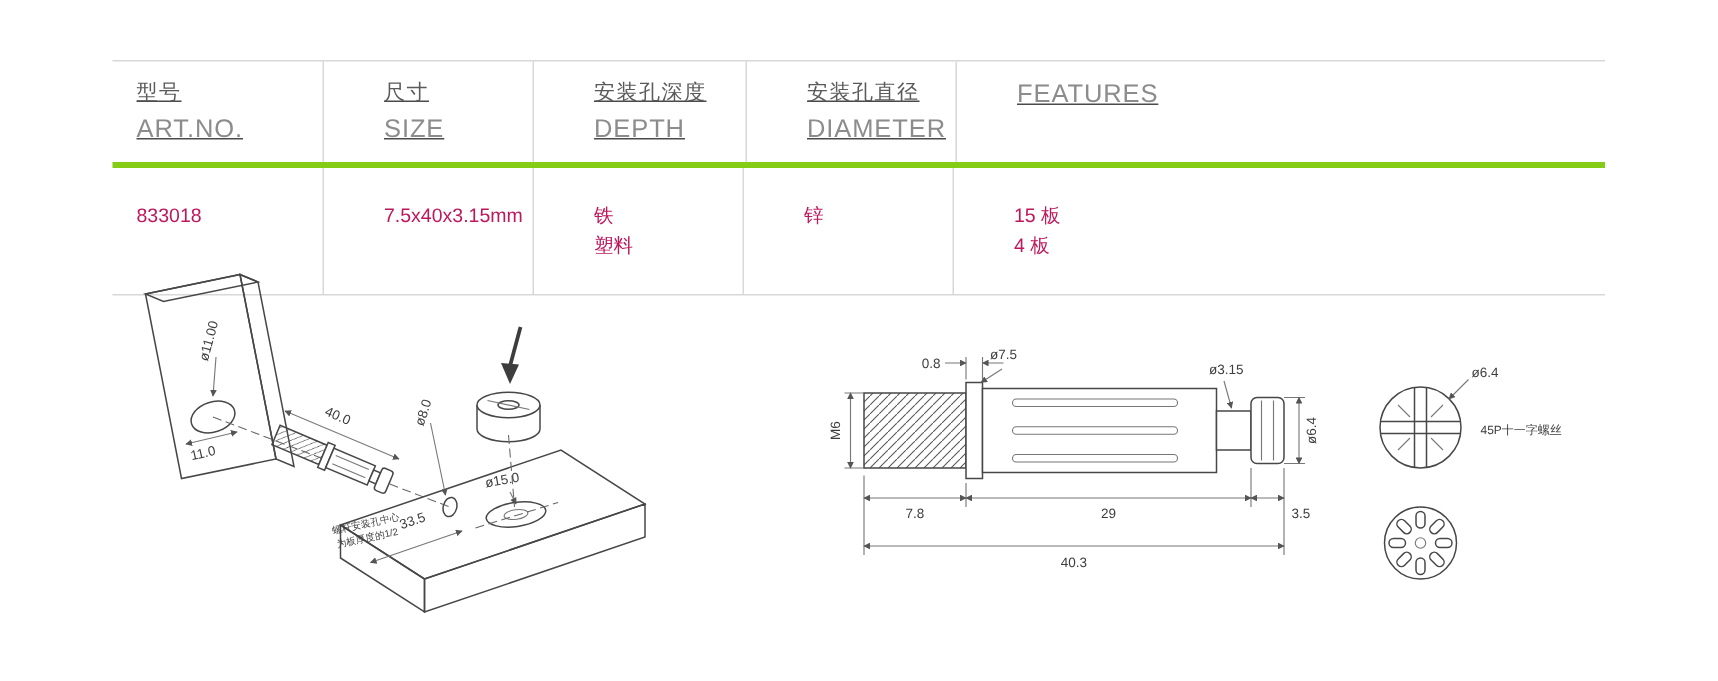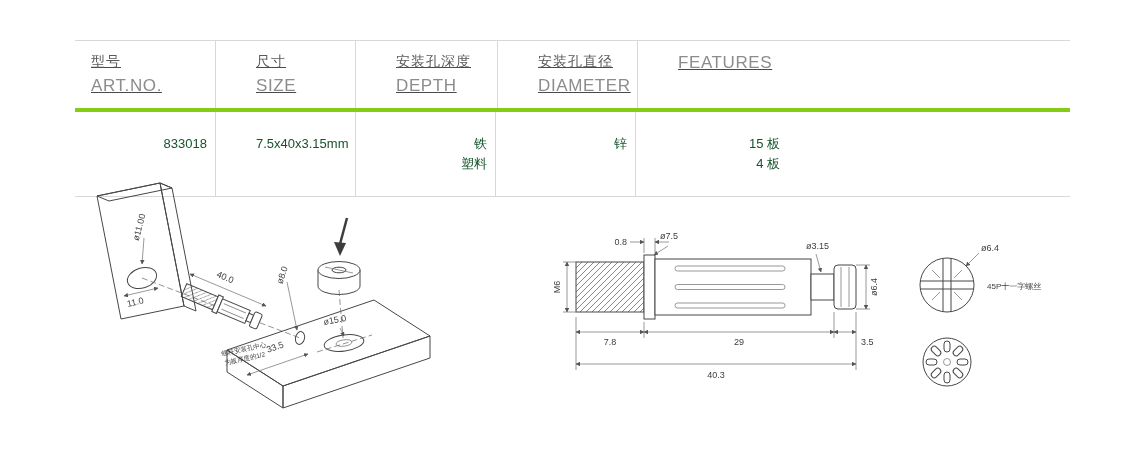--- a/index.html
+++ b/index.html
@@ -13,21 +13,21 @@
     border-top:1px solid #d8d8d8;border-bottom:1px solid #d8d8d8;
   }
   .trow{display:flex;}
   .thead{border-bottom:4px solid #84cc16;text-decoration:underline;}
   .cell{box-sizing:border-box;flex:0 0 auto;padding:12px 8px 12px 16px;}
   .cell+.cell{border-left:1px solid #d8d8d8;padding-left:40px;}
   .c0{width:140px;} .c1{width:140px;} .c2{width:142px;} .c3{width:140px;}
   .c4{width:140px;} .c5{width:140px;} .c6{width:153px;}
   .zh{display:block;font-size:14px;color:#5a5a5a;letter-spacing:1px;margin-bottom:5px;}
   .en{display:block;font-size:17px;color:#8c8c8c;letter-spacing:.6px;}
-  .td{font-size:13px;color:#14532d;padding-top:22px;padding-bottom:22px;line-height:1.55;text-align:right;}
+  .td{font-size:13px;color:#be185d;padding-top:22px;padding-bottom:22px;line-height:1.55;}
   .val{display:block;}
   
   .drawing{position:absolute;}
   svg text{fill:#3d3d3d;font-family:"Liberation Sans","DejaVu Sans",sans-serif;}
   .dim{font-size:9px;}
   .dim-s{font-size:8px;}
   .note{font-size:6.5px;}
   .ol{stroke:#474747;stroke-width:1;fill:none;}
   .ol-f{stroke:#474747;stroke-width:1;fill:#ffffff;}
   .thin{stroke:#777;stroke-width:.75;fill:none;}

